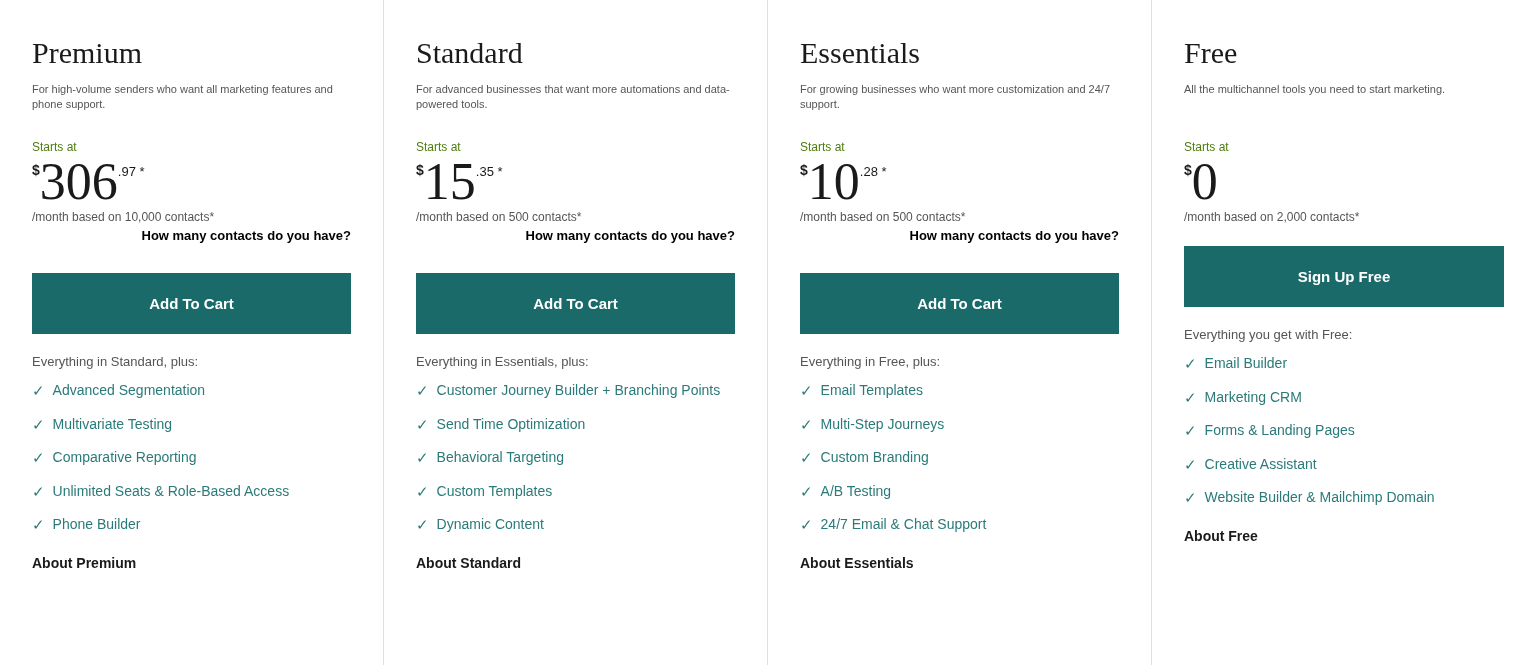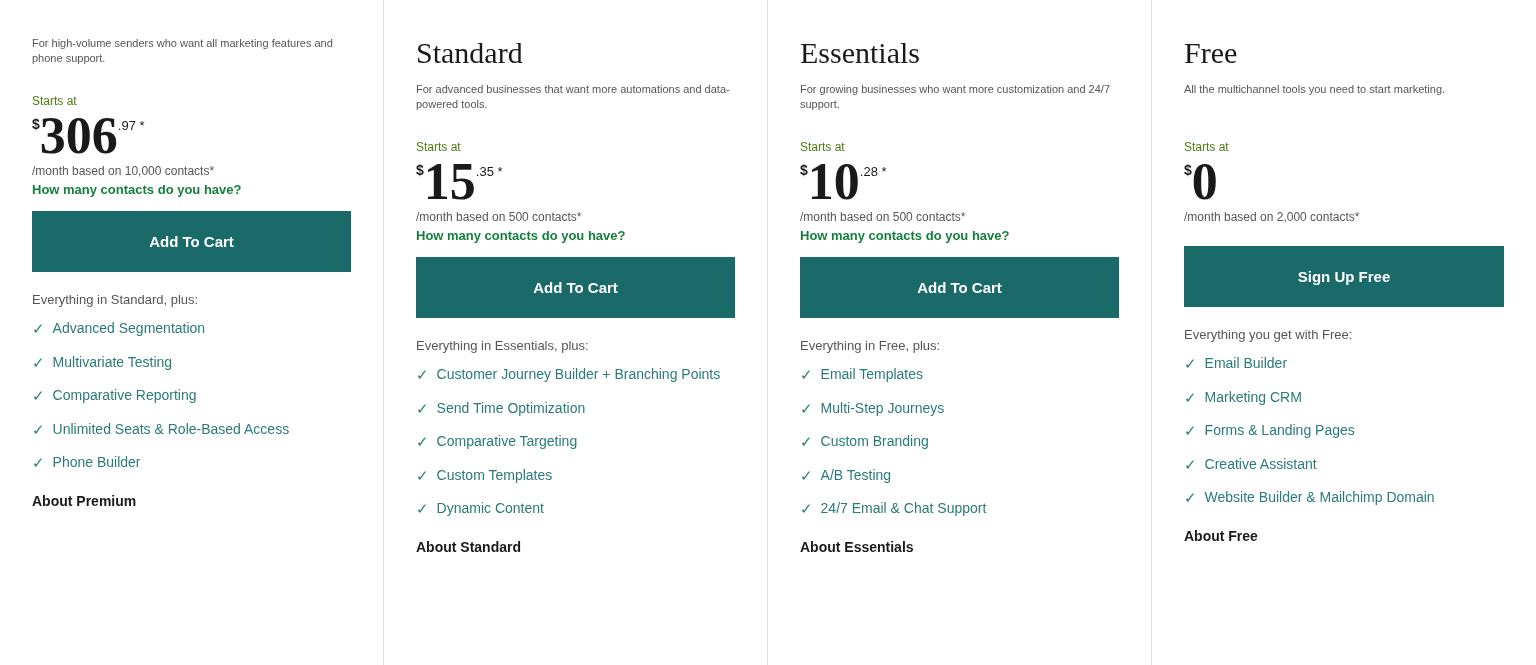--- a/index.html
+++ b/index.html
@@ -47,42 +47,43 @@
       margin-bottom: 2px;
     }
     .price-dollar-sign {
       font-size: 14px;
       font-weight: 700;
       margin-top: 6px;
       color: #1a1a1a;
     }
     .price-main {
       font-size: 52px;
-      font-weight: 700;
+      font-weight: 400;
       line-height: 1;
       color: #1a1a1a;
       font-family: Georgia, serif;
     }
     .price-cents-star {
       font-size: 13px;
       margin-top: 8px;
       color: #1a1a1a;
     }
     .price-period {
       font-size: 12px;
       color: #555;
       margin-bottom: 4px;
     }
     .contacts-link {
       font-size: 13px;
       font-weight: 700;
-      color: #15803d;
+      color: #000000;
       text-decoration: none;
-      margin-bottom: 14px;
+      margin-bottom: 30px;
       display: block;
+      text-align: right;
     }
     .cta-button {
       display: block;
       width: 100%;
       background: #1a6a6a;
       color: #fff;
       border: none;
       padding: 22px 0;
       font-size: 15px;
       font-weight: 600;
@@ -121,20 +122,21 @@
       text-decoration: none;
       display: block;
       margin-top: 0;
     }
   </style>
 </head>
 <body>
 
 <div class="pricing-grid">
 <div class="plan-col">
+      <h2 class="plan-name">Premium</h2>
       <p class="plan-desc">For high-volume senders who want all marketing features and phone support.</p>
       <div class="starts-at">Starts at</div>
       <div class="price-row">
         <span class="price-dollar-sign">$</span>
         <span class="price-main">306</span>
         <span class="price-cents-star">.97 *</span>
       </div>
       <div class="price-period">/month based on 10,000 contacts*</div>
       <a class="contacts-link" href="#">How many contacts do you have?</a>
       <button class="cta-button">Add To Cart</button>
@@ -180,21 +182,21 @@
         <li class="feature-item">
           <span class="check-icon">✓</span>
           <span>Customer Journey Builder + Branching Points</span>
         </li>
         <li class="feature-item">
           <span class="check-icon">✓</span>
           <span>Send Time Optimization</span>
         </li>
         <li class="feature-item">
           <span class="check-icon">✓</span>
-          <span>Comparative Targeting</span>
+          <span>Behavioral Targeting</span>
         </li>
         <li class="feature-item">
           <span class="check-icon">✓</span>
           <span>Custom Templates</span>
         </li>
         <li class="feature-item">
           <span class="check-icon">✓</span>
           <span>Dynamic Content</span>
         </li>
       </ul>

